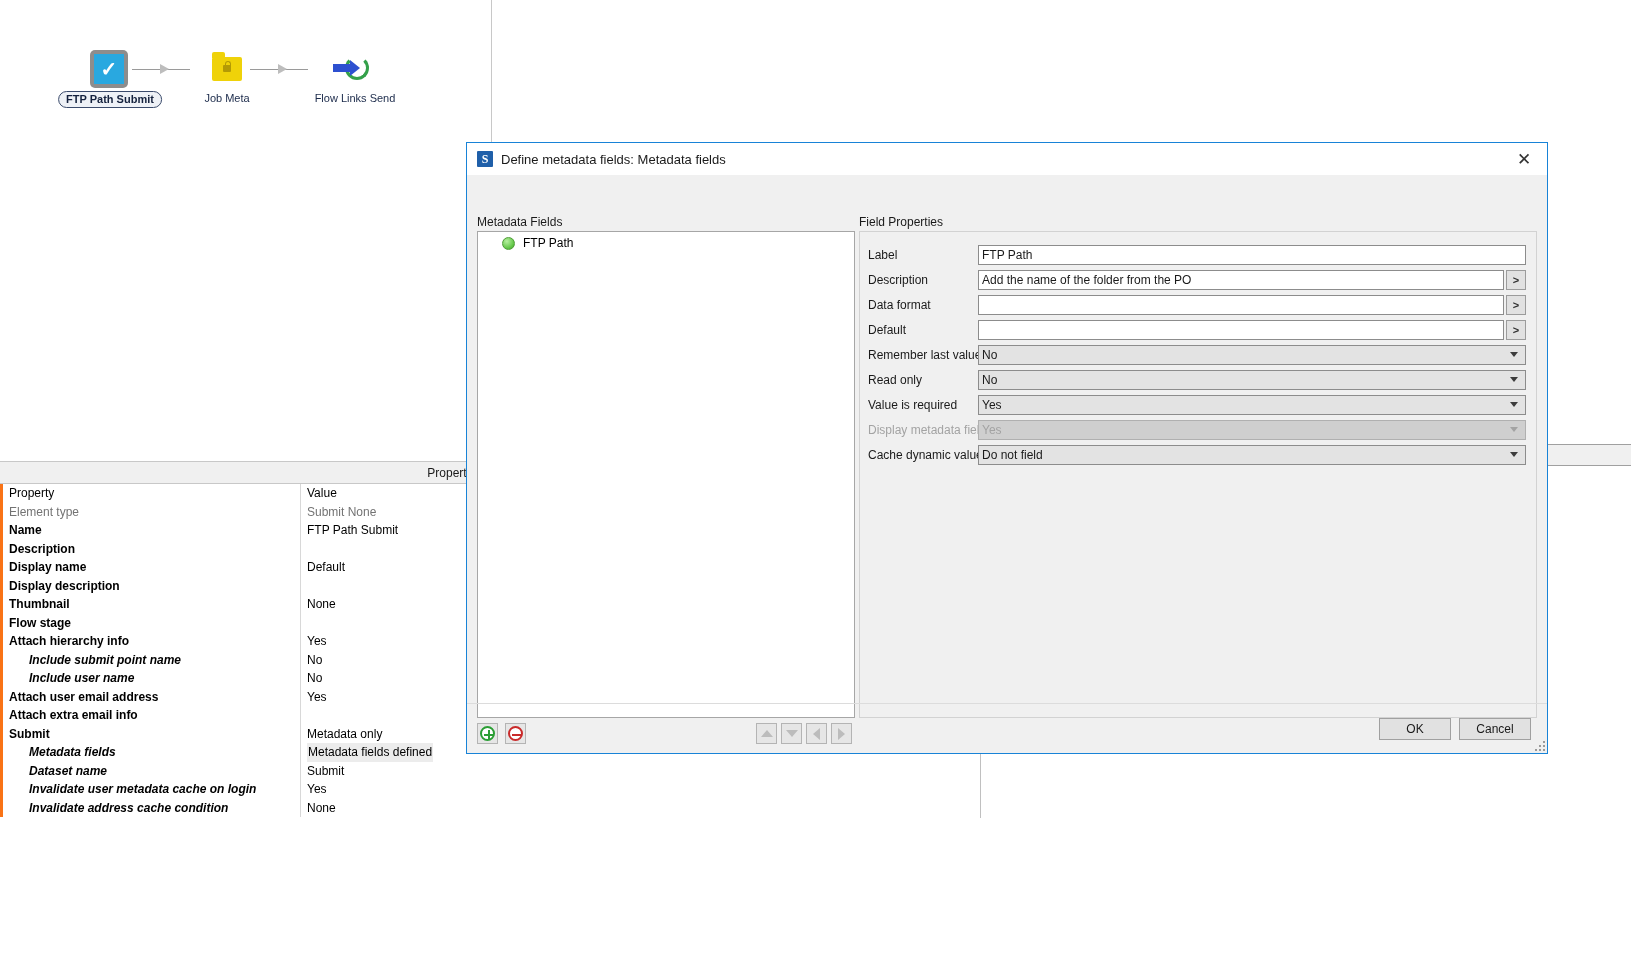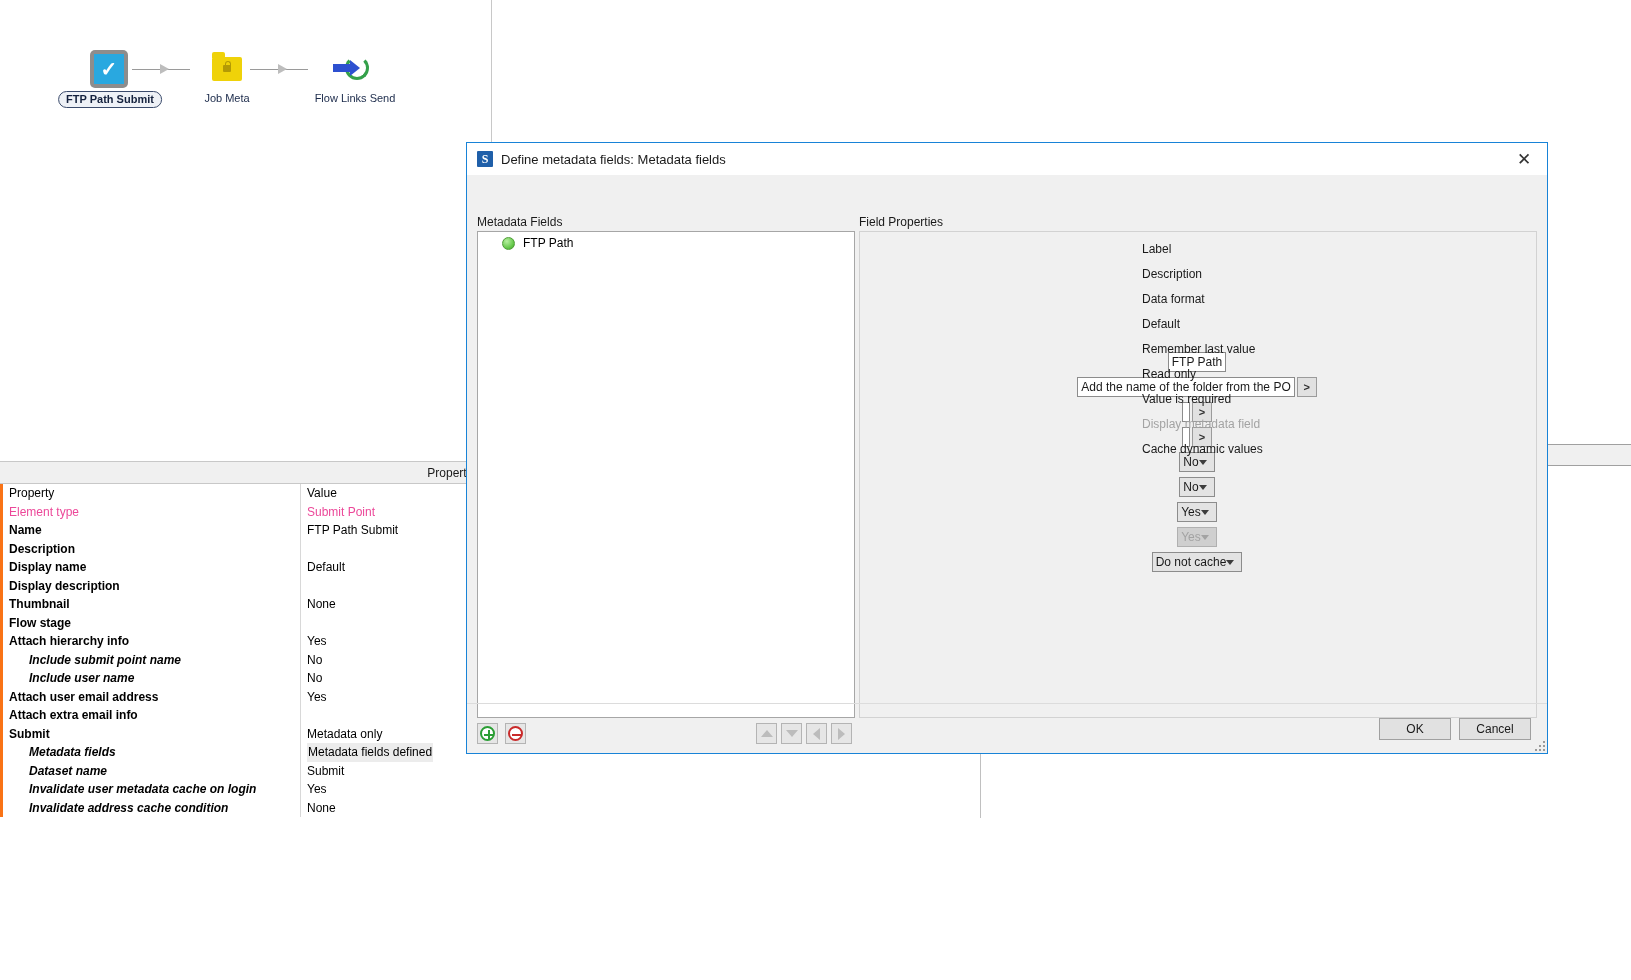--- a/index.html
+++ b/index.html
@@ -130,21 +130,21 @@
     border-right: 1px solid #d8d8d8;
     height: 18.5px; line-height: 18.5px;
   }
   .gcell-v {
     padding-left: 6px; white-space: nowrap; overflow: hidden;
     height: 18.5px; line-height: 18.5px; flex: 1;
   }
   .hdr .gcell-k, .hdr .gcell-v { font-weight: normal; }
   .bold { font-weight: bold; }
   .ital { font-style: italic; font-weight: bold; padding-left: 26px; }
-  .dim { color: #ec4899; }
+  .dim { color: #737373; }
   .hl { background: #ececec; display: inline-block; padding: 0 1px; }
   .right-strip {
     position: absolute; left: 1546px; top: 444px;
     width: 85px; height: 22px;
     background: #f0f0f0;
     border-top: 1px solid #a0a0a0;
     border-bottom: 1px solid #a0a0a0;
   }
   .vdiv {
     position: absolute; left: 980px; top: 750px;
@@ -238,21 +238,21 @@
   .arr-right{ border-top: 6px solid transparent; border-bottom: 6px solid transparent; border-left: 7px solid #bcbcbc; }
 
   
   .fprops {
     position: absolute; left: 392px; top: 56px;
     width: 678px; height: 487px;
     background: #f0f0f0;
     border: 1px solid #d2d2d2;
     padding-top: 10px;
   }
-  .frow { display: flex; align-items: center; height: 25px; padding: 0 10px 0 8px; flex-direction: column; }
+  .frow { display: flex; align-items: center; height: 25px; padding: 0 10px 0 8px; }
   .frow .flabel {
     width: 110px; font-size: 12px; color: #1a1a1a;
     white-space: nowrap; flex: 0 0 110px;
   }
   .frow .flabel.disabled { color: #a3a3a3; }
   .fctl { flex: 1; display: flex; height: 20px; }
   .txt {
     flex: 1; background: #ffffff; border: 1px solid #8c8c8c;
     font-size: 12px; color: #1a1a1a;
     padding: 0 3px; line-height: 18px; height: 20px;
@@ -348,21 +348,21 @@
       <span>Properties</span>
     </div>
     <div class="grid">
       <div class="grow hdr">
         <div class="gcell-k">Property</div>
         <div class="gcell-v">Value</div>
       </div>
       <div id="prop-rows">
           <div class="grow">
             <div class="gcell-k dim">Element type</div>
-            <div class="gcell-v dim">Submit Point</div>
+            <div class="gcell-v dim">Submit None</div>
           </div>
           <div class="grow">
             <div class="gcell-k bold">Name</div>
             <div class="gcell-v">FTP Path Submit</div>
           </div>
           <div class="grow">
             <div class="gcell-k bold">Description</div>
             <div class="gcell-v"></div>
           </div>
           <div class="grow">
@@ -533,21 +533,21 @@
                 <div class="combo disabled">
                   <span>Yes</span>
                   <span class="chev"></span>
                 </div>
               </div>
             </div>
             <div class="frow">
               <div class="flabel">Cache dynamic values</div>
               <div class="fctl">
                 <div class="combo">
-                  <span>Do not cache</span>
+                  <span>Do not field</span>
                   <span class="chev"></span>
                 </div>
               </div>
             </div>
           </div>
       </div>
 
       <div class="dlg-footer">
         <div class="btn">OK</div>
         <div class="btn">Cancel</div>

